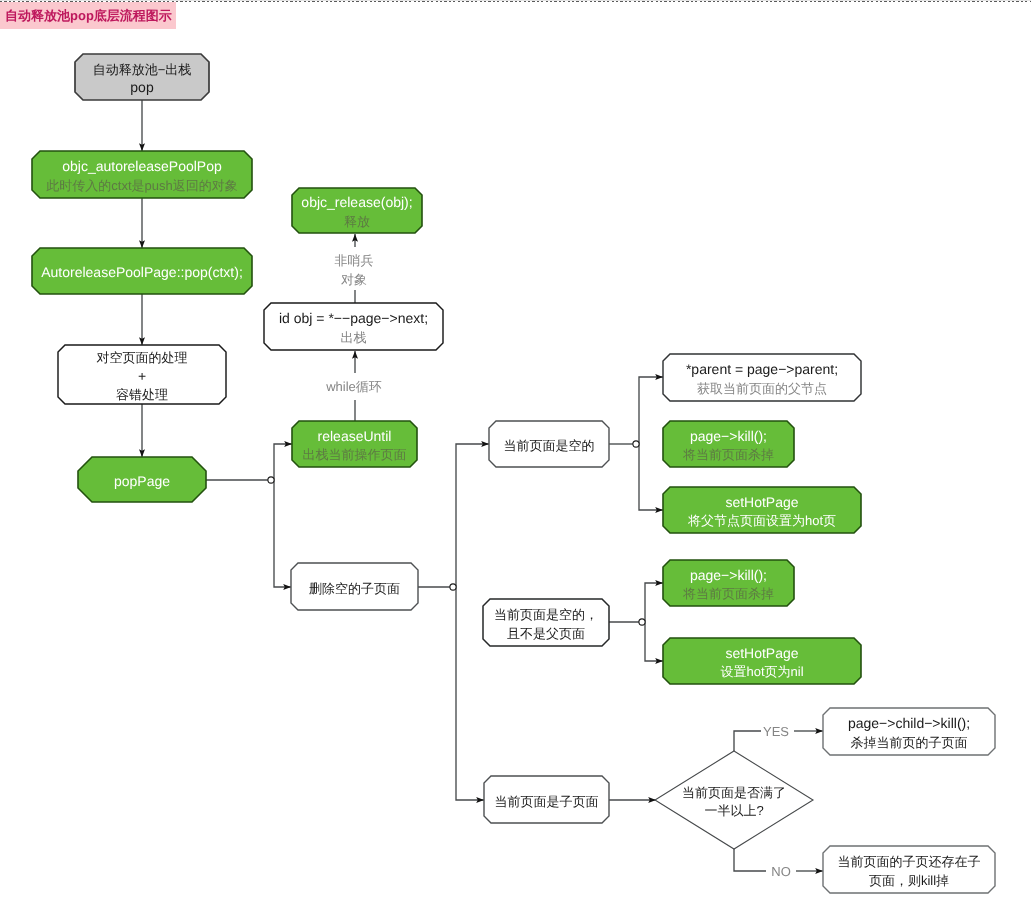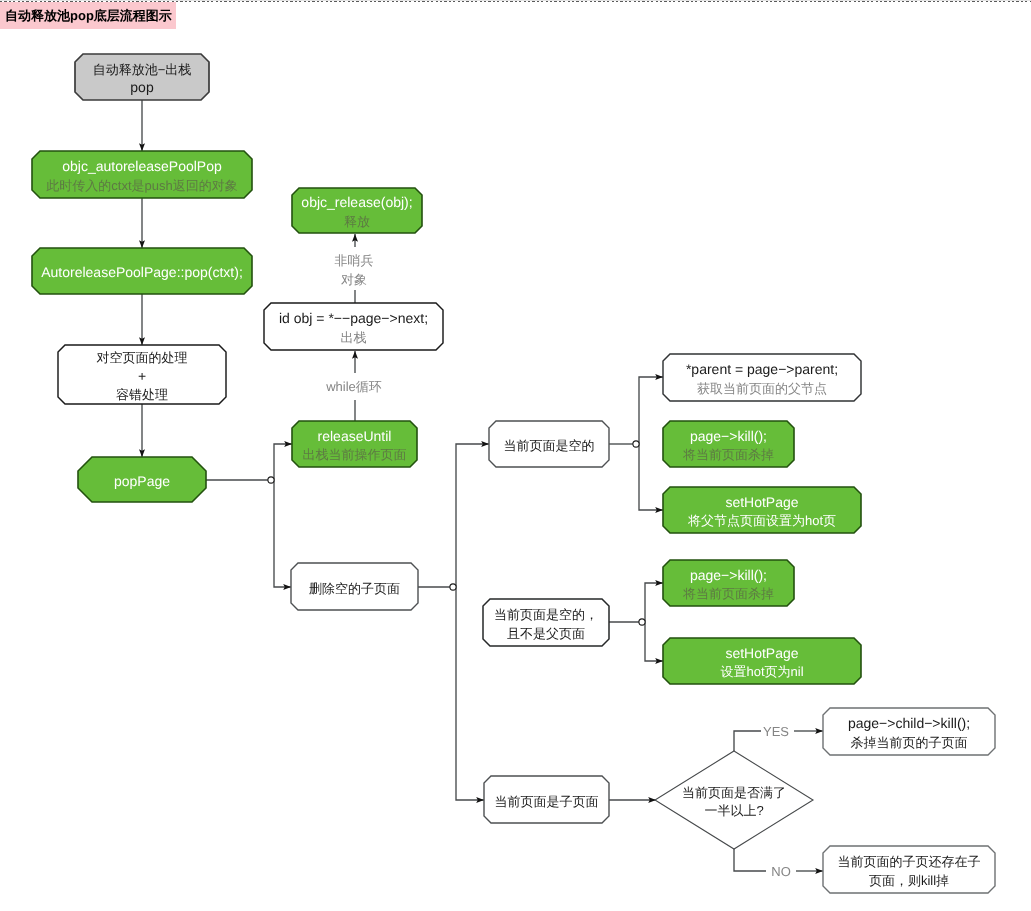--- a/index.html
+++ b/index.html
@@ -18,21 +18,21 @@
   #title-banner span{font-size:13px;font-weight:700;letter-spacing:0px;line-height:1;}
   svg text{shape-rendering:geometricPrecision;}
   svg#flow{position:absolute;left:0;top:0;width:1031px;height:911px;display:block;}
 </style>
 </head>
 <body>
 
 <div id="page-border"></div>
 
 <div id="title-banner" style="background: rgb(251, 200, 206);">
-  <span style="color: #000000;">自动释放池pop底层流程图示</span>
+  <span style="color: #be185d;">自动释放池pop底层流程图示</span>
 </div>
 
 <svg id="flow" viewBox="0 0 1031 911">
   <defs>
     <marker id="arrowhead" viewBox="0 0 13 10" refX="13" refY="5" markerWidth="7.8" markerHeight="6.0" orient="auto" markerUnits="userSpaceOnUse">
       <path d="M 0 0 L 13 5 L 0 10 L 2.6 5 Z" fill="#131313"></path>
     </marker>
   </defs>
   <g id="edges">
       <path d="M142 100 L142 151" fill="none" stroke="#474a4c" stroke-width="1.35" stroke-linejoin="miter" stroke-linecap="butt" marker-end="url(#arrowhead)"></path>

